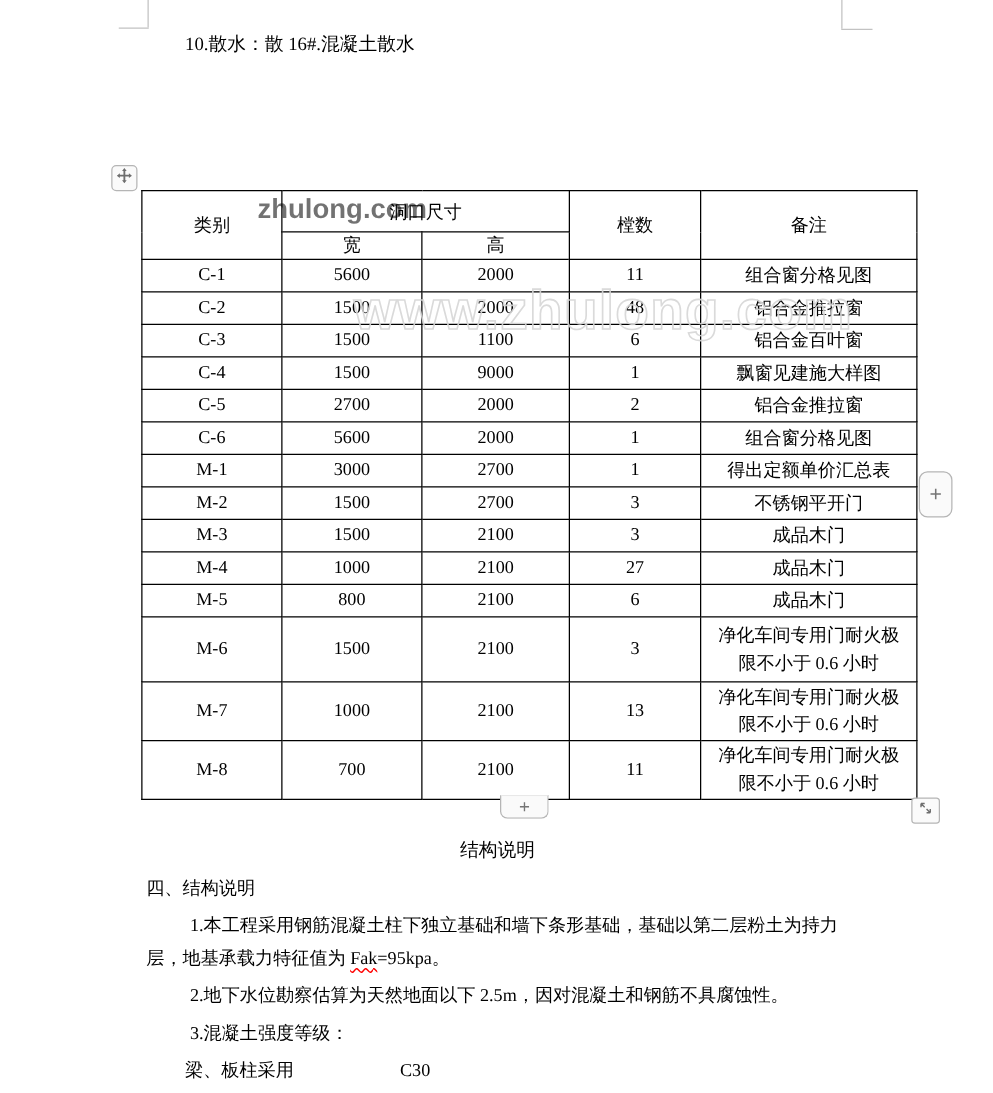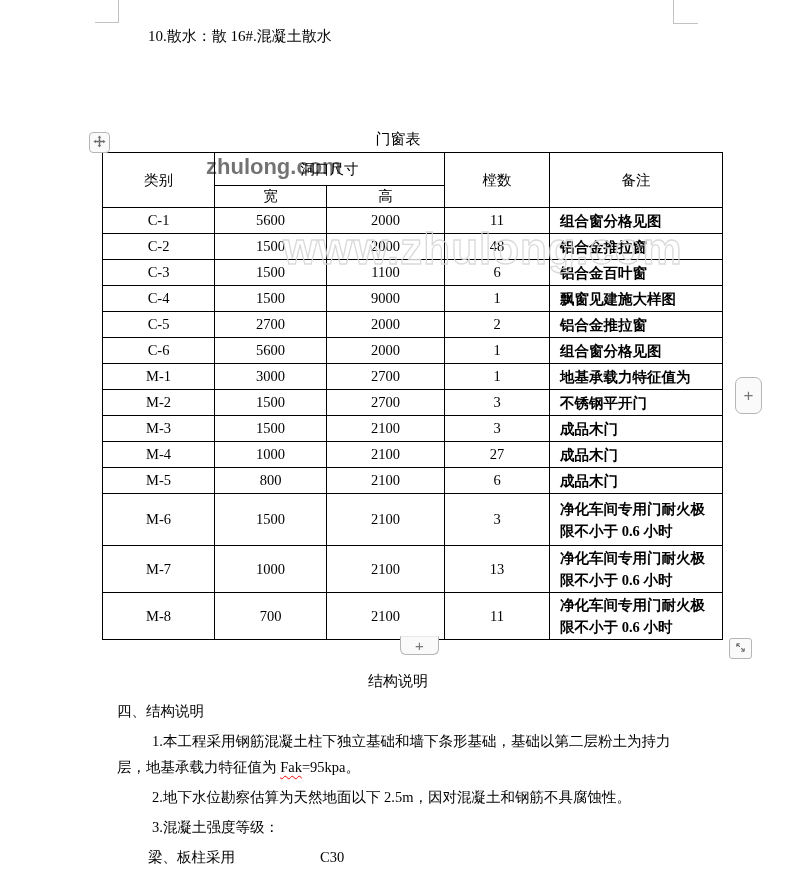--- a/index.html
+++ b/index.html
@@ -19,31 +19,31 @@
   .intro { position:absolute; left:113px; top:23px; width:570px;
     font-size:15px; line-height:26px; text-align:justify; }
   .intro p { margin:0; }
   .indent { text-indent:35px; }
 
   
   .table-title { position:absolute; left:113px; top:130px; width:570px;
     text-align:center; font-size:15px; }
 
   
-  .tbl-wrap { position:absolute; left:102px; top:152px; z-index:2; }
+  .tbl-wrap { position:absolute; left:113px; top:152px; z-index:2; }
   table { border-collapse:collapse; table-layout:fixed; width:620px;
     background:transparent; }
   th,td { border:1.5px solid #000; font-weight:normal; font-size:14.5px;
     text-align:center; vertical-align:middle; padding:0; overflow:hidden; }
   thead tr:nth-child(1) { height:33px; }
   thead tr:nth-child(2) { height:22px; }
   tbody tr { height:26px; }
   tbody tr:nth-child(12) { height:52px; }
   tbody tr:nth-child(13), tbody tr:nth-child(14) { height:42px; }
-  td.remark { text-align:left; padding:1px 10px; line-height:22px;font-weight:bold; }
+  td.remark { text-align:center; padding:1px 10px; line-height:22px; }
 
   
   .wm-small { position:absolute; left:206px; top:154px; z-index:3;
     font-family:"Liberation Sans","DejaVu Sans",sans-serif; font-weight:bold;
     font-size:22px; color:#000000; opacity:0.55; pointer-events:none; }
   .wm-large { position:absolute; left:283px; top:224px; z-index:3;
     font-family:"Liberation Sans","DejaVu Sans",sans-serif; font-weight:bold;
     font-size:44px; letter-spacing:1px; color:transparent;
     -webkit-text-stroke:1.3px #d6d6d6; opacity:0.9; pointer-events:none; }
 
@@ -78,21 +78,20 @@
 
   <div class="crop crop-tl-v"></div>
   <div class="crop crop-tl-h"></div>
   <div class="crop crop-tr-v"></div>
   <div class="crop crop-tr-h"></div>
 
   <div class="intro">
     <p class="indent">10.散水：散 16#.混凝土散水</p>
   </div>
 
-  <div class="table-title">门窗表</div>
 
   <div class="wm-small">zhulong.com</div>
   <div class="wm-large">www.zhulong.com</div>
 
   <div class="tbl-wrap">
     <table>
       <colgroup>
         <col style="width:112px">
           <col style="width:112px">
           <col style="width:118px">
@@ -152,21 +151,21 @@
             <td>5600</td>
             <td>2000</td>
             <td>1</td>
             <td class="remark">组合窗分格见图</td>
           </tr>
           <tr>
             <td>M-1</td>
             <td>3000</td>
             <td>2700</td>
             <td>1</td>
-            <td class="remark">地基承载力特征值为</td>
+            <td class="remark">得出定额单价汇总表</td>
           </tr>
           <tr>
             <td>M-2</td>
             <td>1500</td>
             <td>2700</td>
             <td>3</td>
             <td class="remark">不锈钢平开门</td>
           </tr>
           <tr>
             <td>M-3</td>

